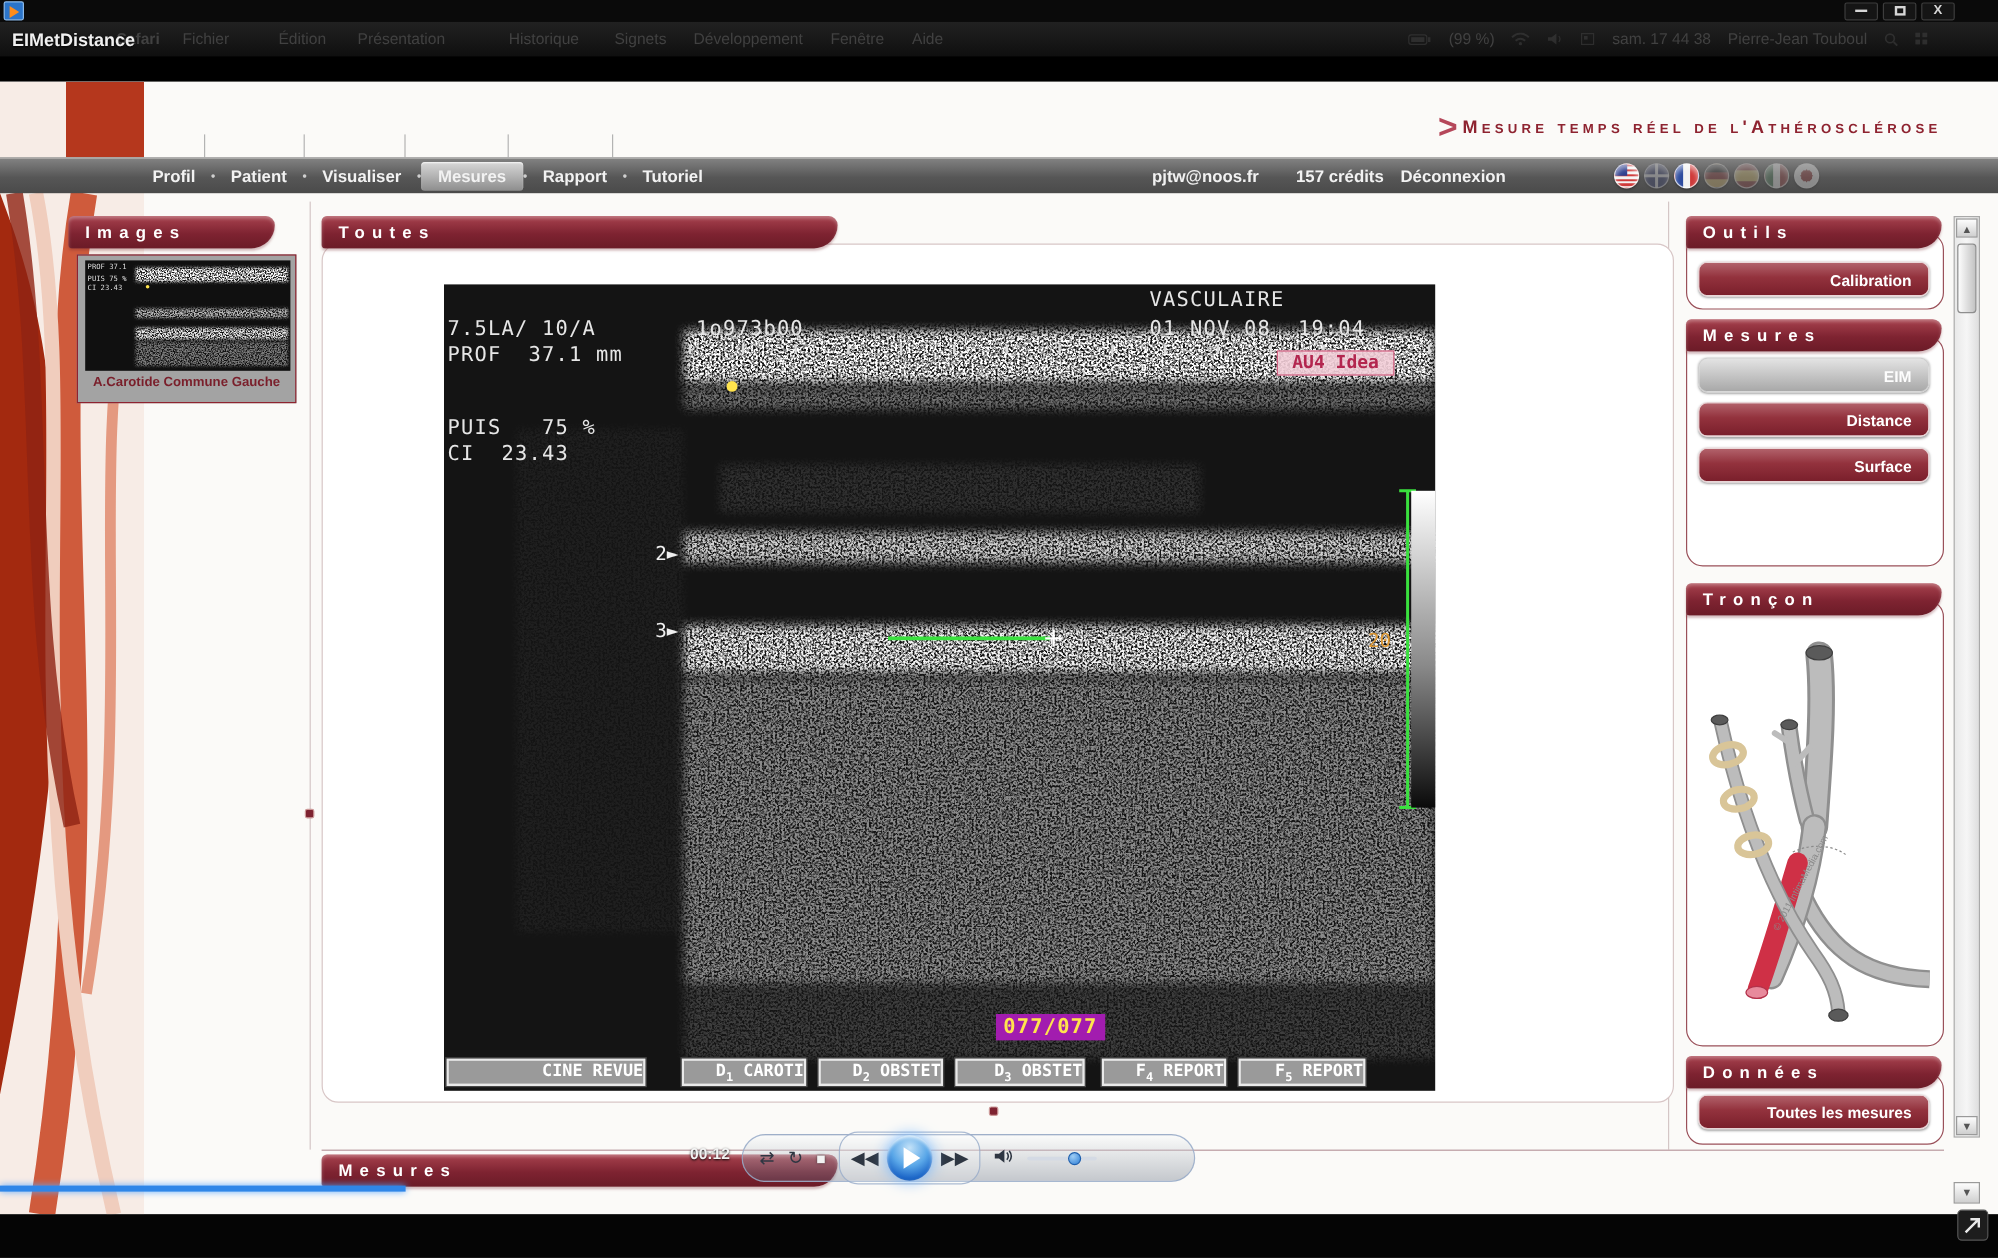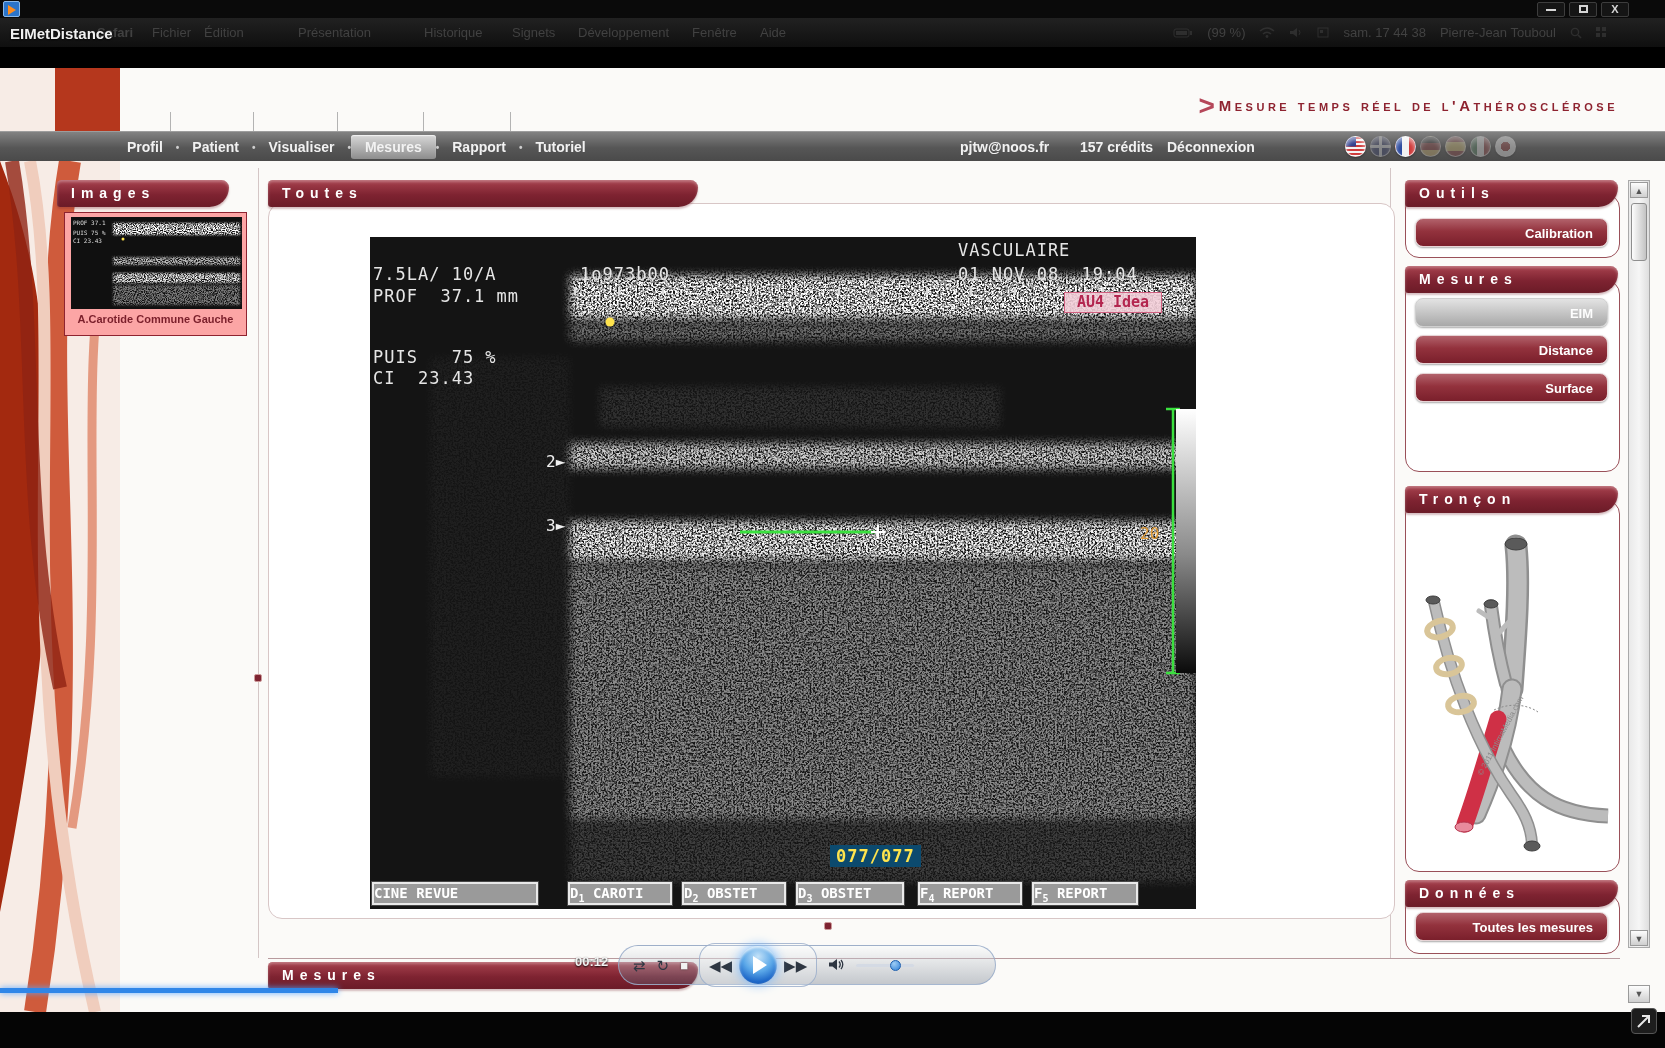--- a/index.html
+++ b/index.html
@@ -55,37 +55,37 @@
 .f-it{background:linear-gradient(90deg,#3a8c50 33%,#f2f2f2 33% 67%,#cf3a3a 67%)}
 .f-jp{background:radial-gradient(circle,#d03333 0 5px,#f4f4f4 5px)}
 
 .banner{position:absolute;height:27px;color:#fff;font-size:14px;font-weight:bold;letter-spacing:6px;padding:5px 0 0 14px;background:linear-gradient(#a8424e,#7e2331 55%,#6b1b27);border-radius:6px 10px 26px 4px;box-shadow:inset 0 2px 3px rgba(255,255,255,.3),0 2px 2px rgba(120,40,50,.3);z-index:3;white-space:nowrap}
 .pbox{position:absolute;background:#fff;border:1px solid #9a5059;border-radius:14px;z-index:2}
 .rbtn{position:absolute;width:193px;height:29px;border-radius:8px;border:1px solid #e7d3d5;background:linear-gradient(180deg,#b2626b 0%,#93323d 45%,#7a1f2b 100%);color:#fff;font-weight:bold;font-size:13px;text-align:right;padding:7px 14px 0 0;box-shadow:0 1px 2px rgba(0,0,0,.35);cursor:pointer}
 .rbtn.disabled{background:linear-gradient(180deg,#e3e3e3,#a8a8a8);border-color:#cfcfcf;color:#fdfdfd}
 .vline{position:absolute;width:1px;background:#d4c6c6}
 .handle{position:absolute;width:8px;height:8px;background:#7e2331;border:1px solid #c99;border-radius:2px;cursor:pointer}
 
-#thumbcard{position:absolute;left:64px;top:144px;width:183px;height:124px;background:#fca5a5;border:1px solid #8e2330;cursor:pointer}
+#thumbcard{position:absolute;left:64px;top:144px;width:183px;height:124px;background:#a3a3a3;border:1px solid #8e2330;cursor:pointer}
 #thumbimg{position:absolute;left:6px;top:4px;width:171px;height:92px;background:#101010;overflow:hidden;font-family:"DejaVu Sans Mono",monospace}
 #thumbimg .tt{position:absolute;color:#ddd;font-size:6px;white-space:pre}
 #thumbcap{position:absolute;left:0;right:0;top:100px;text-align:center;color:#7a1f2b;font-size:11px;font-weight:bold}
 
 #imgpanel{left:268px;top:135px;width:1127px;height:716px;border-color:#d8c6c6}
 #imgtitle{position:absolute;left:268px;top:141px;width:1127px;text-align:center;color:#8e2330;font-weight:bold;font-size:14.5px}
 #patient{position:absolute;left:1150px;top:141px;width:230px;text-align:right;color:#1c1c1c;font-size:14px}
 
 #us{position:absolute;left:370px;top:169px;width:826px;height:672px;background:#141414;font-family:"DejaVu Sans Mono",monospace;color:#e6e6e6;overflow:hidden;z-index:4}
 #us .t{position:absolute;font-size:17px;white-space:pre;letter-spacing:1px}
 #us svg{position:absolute;left:0;top:0}
 #au4{position:absolute;left:694px;top:55px;width:98px;height:21px;background:rgba(243,206,216,.9);border:1px solid #d06080;color:#b3264f;font-weight:bold;font-size:15px;text-align:center;line-height:19px}
 #depthnum{position:absolute;left:770px;top:287px;color:#e09a35;font-size:16px}
-#framectr{position:absolute;left:460px;top:608px;background:#0c4a6e;color:#ffe44d;font-weight:bold;font-size:17px;padding:1px 6px;letter-spacing:1px}
+#framectr{position:absolute;left:460px;top:608px;background:#a21caf;color:#ffe44d;font-weight:bold;font-size:17px;padding:1px 6px;letter-spacing:1px}
 #gradstrip{position:absolute;left:806px;top:172px;width:20px;height:264px;background:linear-gradient(#fff,#8a8a8a 55%,#0a0a0a)}
-.usbtn{position:absolute;top:645px;height:23px;background:#9a9a9a;border:2px sol id #e9e9e9;border:2px solid #e9e9e9;outline:1px solid #474747;color:#fff;font-weight:bold;font-size:14px;text-align:left;line-height:18px;cursor:pointer;white-space:nowrap}
+.usbtn{position:absolute;top:645px;height:23px;background:#9a9a9a;border:2px sol id #e9e9e9;border:2px solid #e9e9e9;outline:1px solid #474747;color:#fff;font-weight:bold;font-size:14px;text-align:right;line-height:18px;cursor:pointer;white-space:nowrap}
 .usbtn .knum{font-size:10px;vertical-align:sub}
 .usmarker{position:absolute;font-size:16px;color:#f0f0f0}
 
 #arterybox svg{display:block}
 #watermark{font-size:8px;fill:#8a8a8a}
 
 #sbtrack{position:absolute;left:1628px;top:180px;width:22px;height:768px;background:linear-gradient(90deg,#e9e9e9,#f6f6f6 50%,#dedede);border:1px solid #a9a9a9;z-index:25}
 .sbarrow{position:absolute;left:1px;width:18px;height:16px;text-align:center;font-size:9px;color:#555;line-height:16px;background:linear-gradient(#fdfdfd,#cfcfcf);border:1px solid #9a9a9a;cursor:pointer}
 #sbthumb{position:absolute;left:2px;top:22px;width:16px;height:58px;background:linear-gradient(90deg,#fdfdfd,#c3c3c3);border:1px solid #8e8e8e;border-radius:3px;cursor:grab}
 #sbdown2{position:absolute;left:1628px;top:985px;width:22px;height:18px;text-align:center;font-size:9px;color:#555;line-height:17px;background:linear-gradient(#fdfdfd,#cfcfcf);border:1px solid #9a9a9a;z-index:55;cursor:pointer}
@@ -117,21 +117,21 @@
     <div id="appicon"></div>
   </div>
   <div class="winctl" id="win-min"><i></i></div>
   <div class="winctl" id="win-max"><i></i></div>
   <div class="winctl" id="win-close">X</div>
   <div id="wintitle">EIMetDistance</div>
 
   <div id="menubar">
     <span class="mi" style="left:97px;font-weight:bold">Safari</span>
     <span class="mi" style="left:152px">Fichier</span>
-    <span class="mi" style="left:204px">Édition</span>
+    <span class="mi" style="left:232px">Édition</span>
     <span class="mi" style="left:298px">Présentation</span>
     <span class="mi" style="left:424px">Historique</span>
     <span class="mi" style="left:512px">Signets</span>
     <span class="mi" style="left:578px">Développement</span>
     <span class="mi" style="left:692px">Fenêtre</span>
     <span class="mi" style="left:760px">Aide</span>
     <div id="mstatus">
       <span class="dimicon">
           <svg width="20" height="10">
             <rect x="1" y="1" width="15" height="8" rx="2" fill="none" stroke="#414141"></rect>

